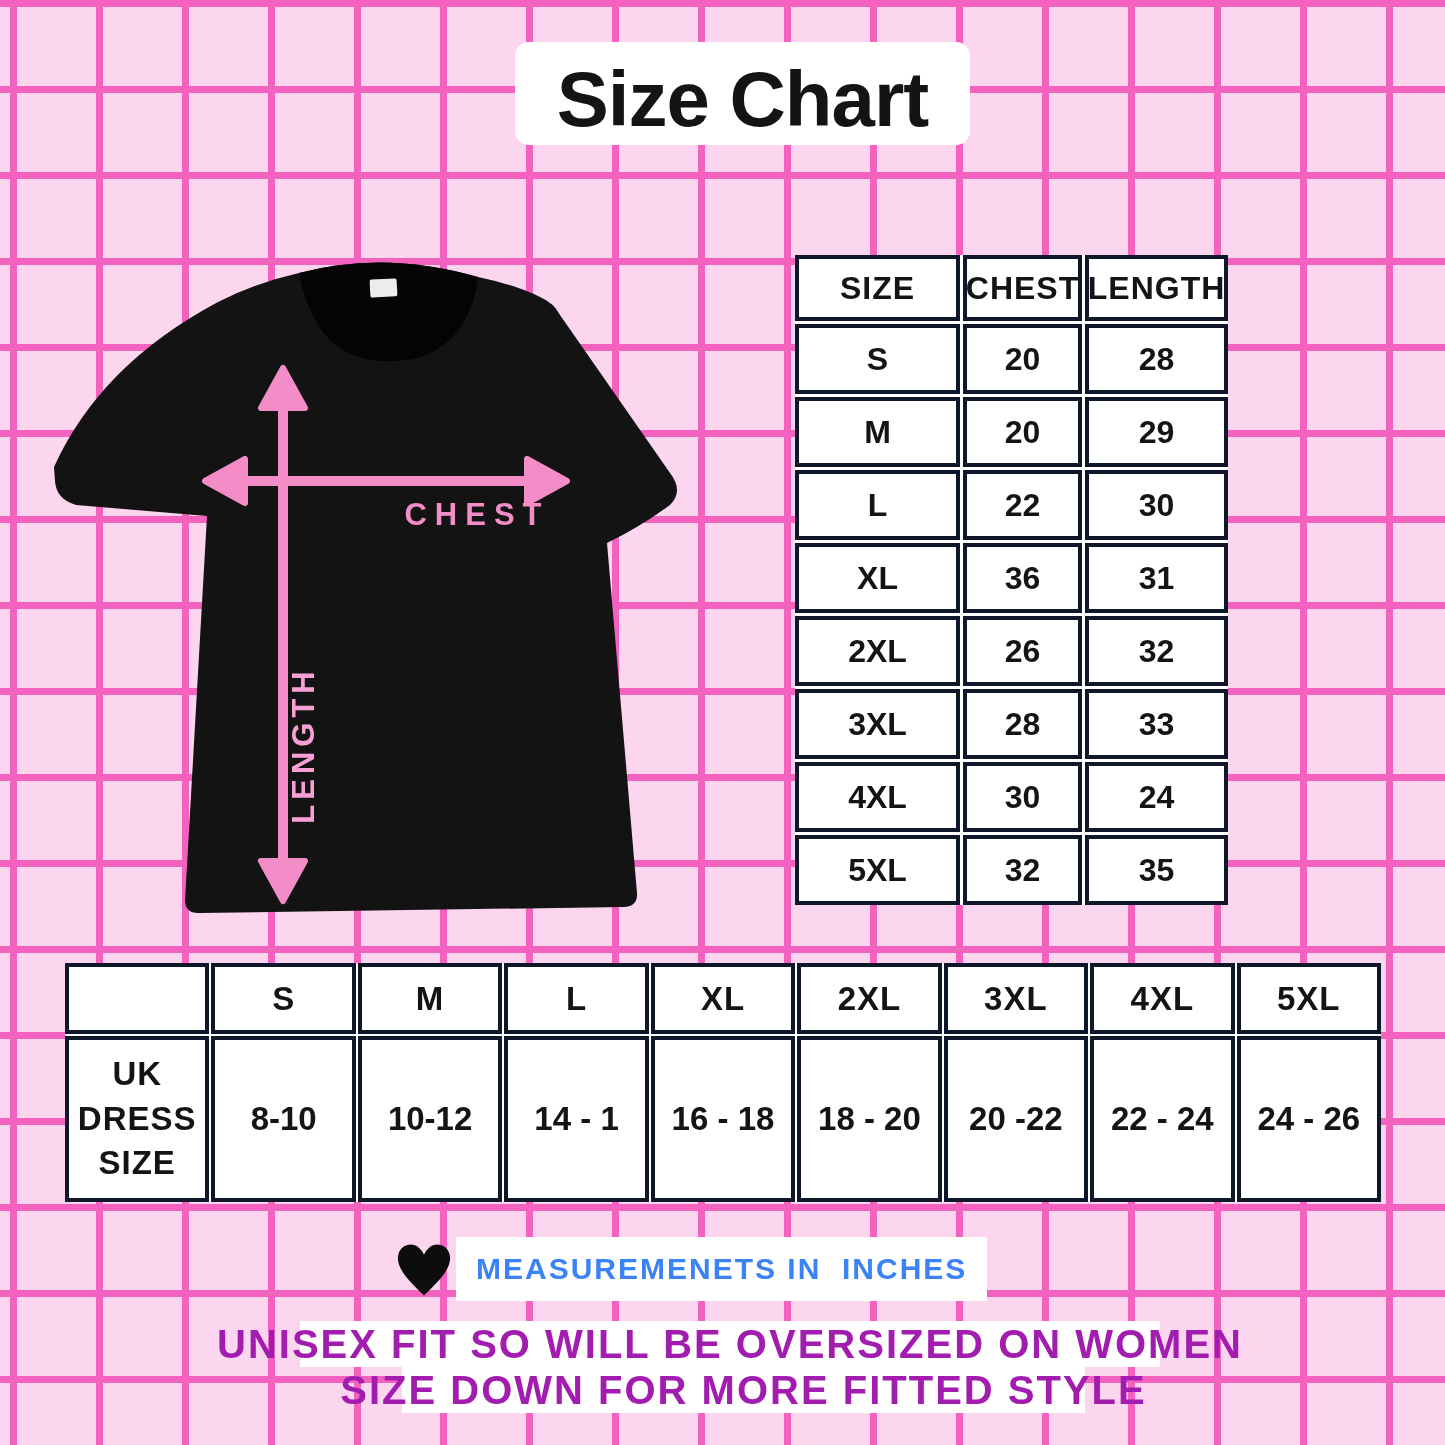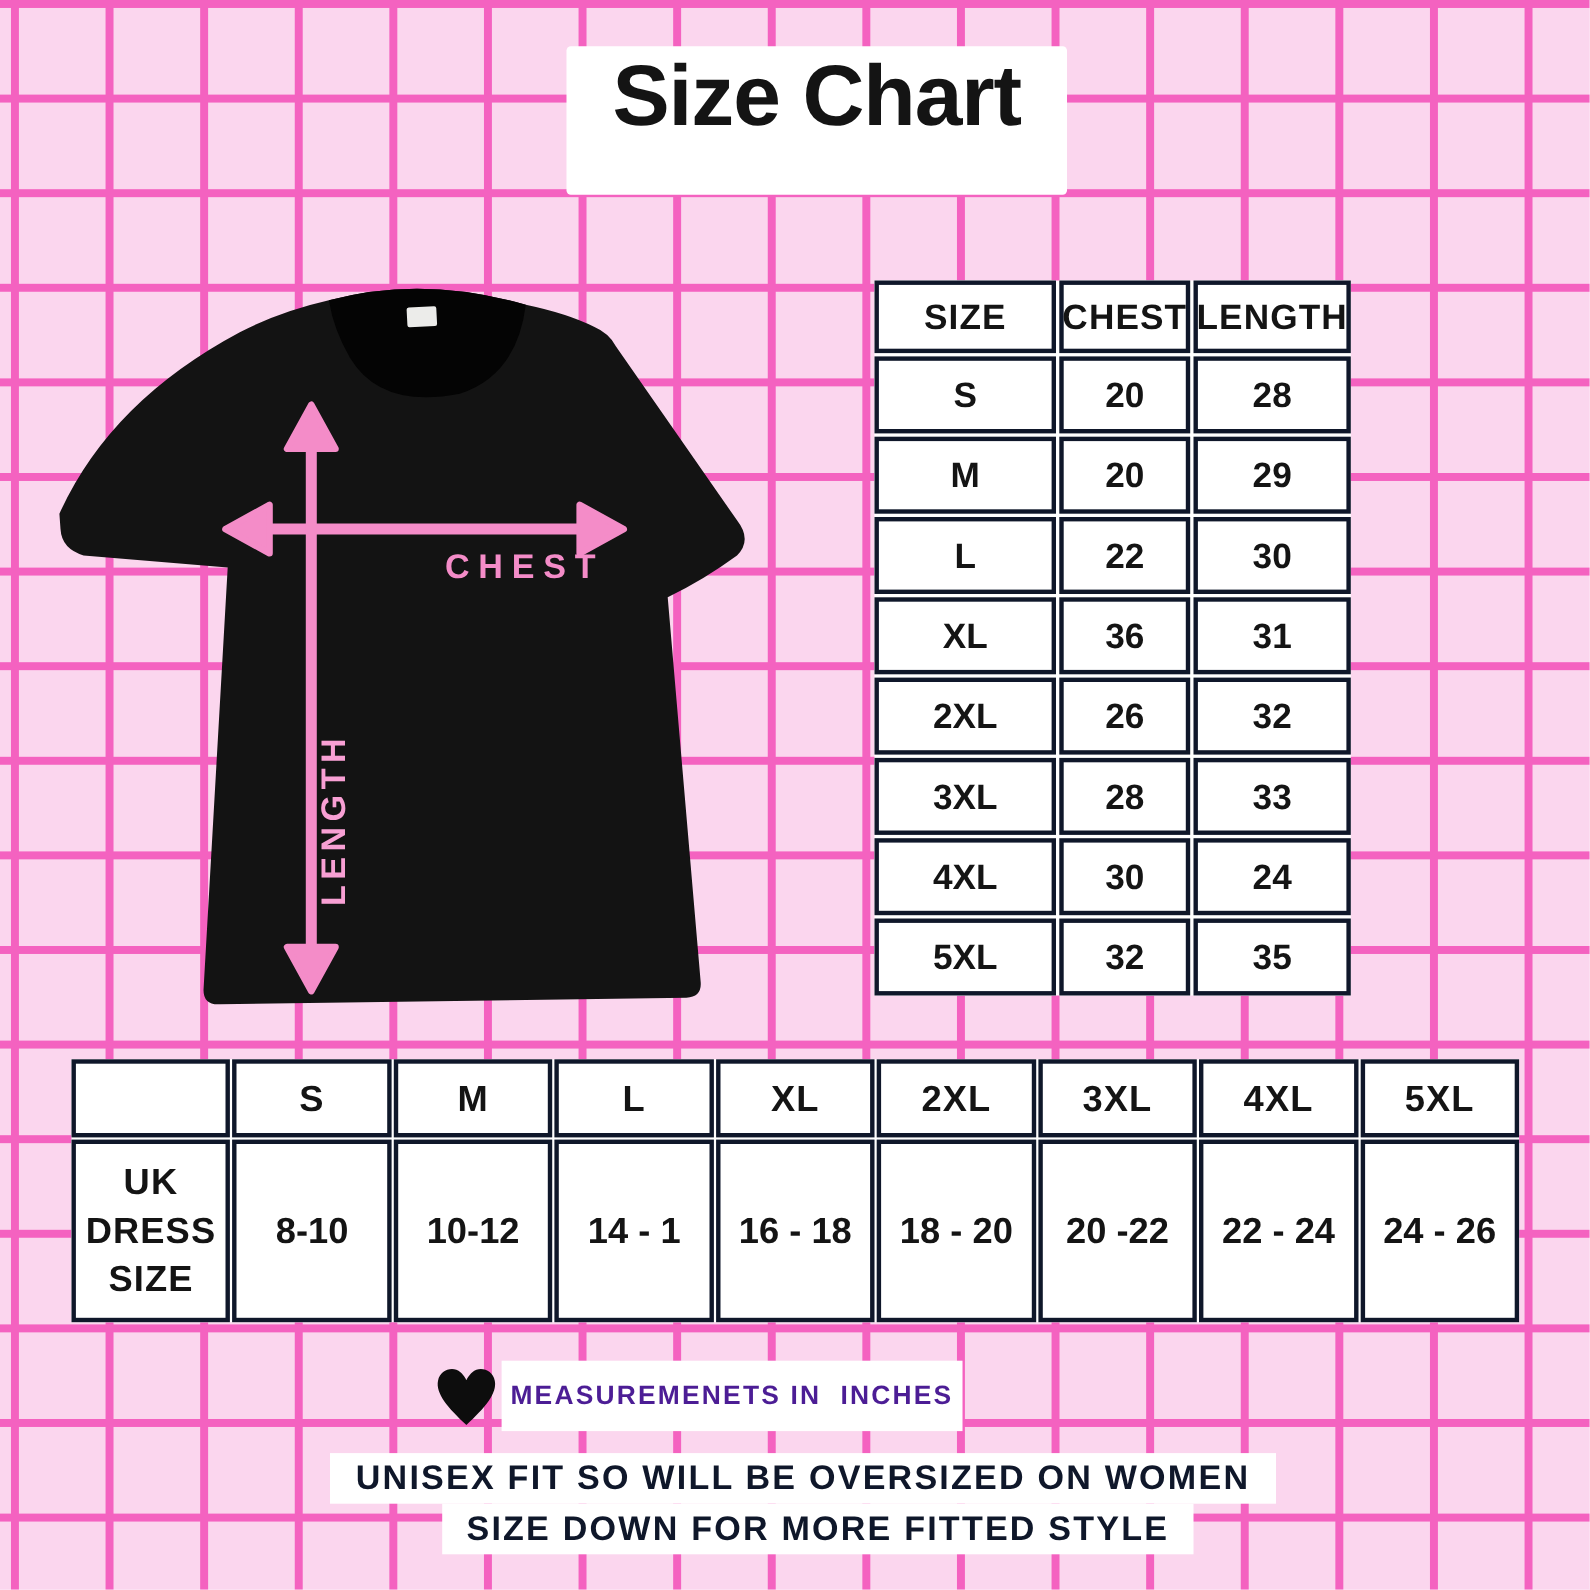--- a/index.html
+++ b/index.html
@@ -10,23 +10,23 @@
     position:relative; width:1445px; height:1445px; overflow:hidden;
     background-color:#fbd6ee;
     background-image:
       linear-gradient(to right, transparent 0px, transparent 10px, #f462c0 10px, #f462c0 17px, transparent 17px, transparent 86px),
       linear-gradient(to bottom, #f462c0 0px, #f462c0 7px, transparent 7px, transparent 86px);
     background-size:86px 86px;
     background-repeat:repeat;
   }
 
   .title-box {
-    position:absolute; left:515px; top:42px; width:455px; height:135px;
-    background:#ffffff; border-radius:4px;
-    display:flex; align-items:flex-start; justify-content:center;
+    position:absolute; left:515px; top:42px; width:455px; height:103px;
+    background:#ffffff; border-radius:14px;
+    display:flex; align-items:flex-end; justify-content:center;
   }
   .title-box h1 {
     font-size:78px; font-weight:800; color:#141414; letter-spacing:-1px;
     white-space:nowrap;
   }
 
   .shirt-wrap { position:absolute; left:40px; top:245px; width:660px; height:670px; }
 
   
   .size-table {
@@ -55,28 +55,28 @@
   .uk-label span { display:block; line-height:1.35; }
 
   
   .measure-row {
     position:absolute; left:394px; top:1236px;
     display:flex; align-items:center;
   }
   .measure-heart { width:60px; height:66px; margin-right:2px; flex:0 0 auto; }
   .measure-box {
     background:#ffffff; height:64px; display:flex; align-items:center;
-    padding:0 8px; font-size:24px; font-weight:800; color:#4c1d95;
+    padding:0 20px; font-size:30px; font-weight:800; color:#3b82f6;
     letter-spacing:2px; white-space:pre;
   }
 
   .fit-note {
-    position:absolute; background:#ffffff; color:#0f172a;
+    position:absolute; background:#ffffff; color:#a21caf;
     display:flex; align-items:center; justify-content:center;
-    font-weight:800; font-size:31px; letter-spacing:2px; white-space:pre;
+    font-weight:800; font-size:40px; letter-spacing:2px; white-space:pre;
   }
   .fit-note.l1 { left:300px; top:1321px; width:860px; height:46px; }
   .fit-note.l2 { left:402px; top:1367px; width:683px; height:46px; }
 </style>
 </head>
 <body>
 
 <div class="canvas">
 
   <div class="title-box">

